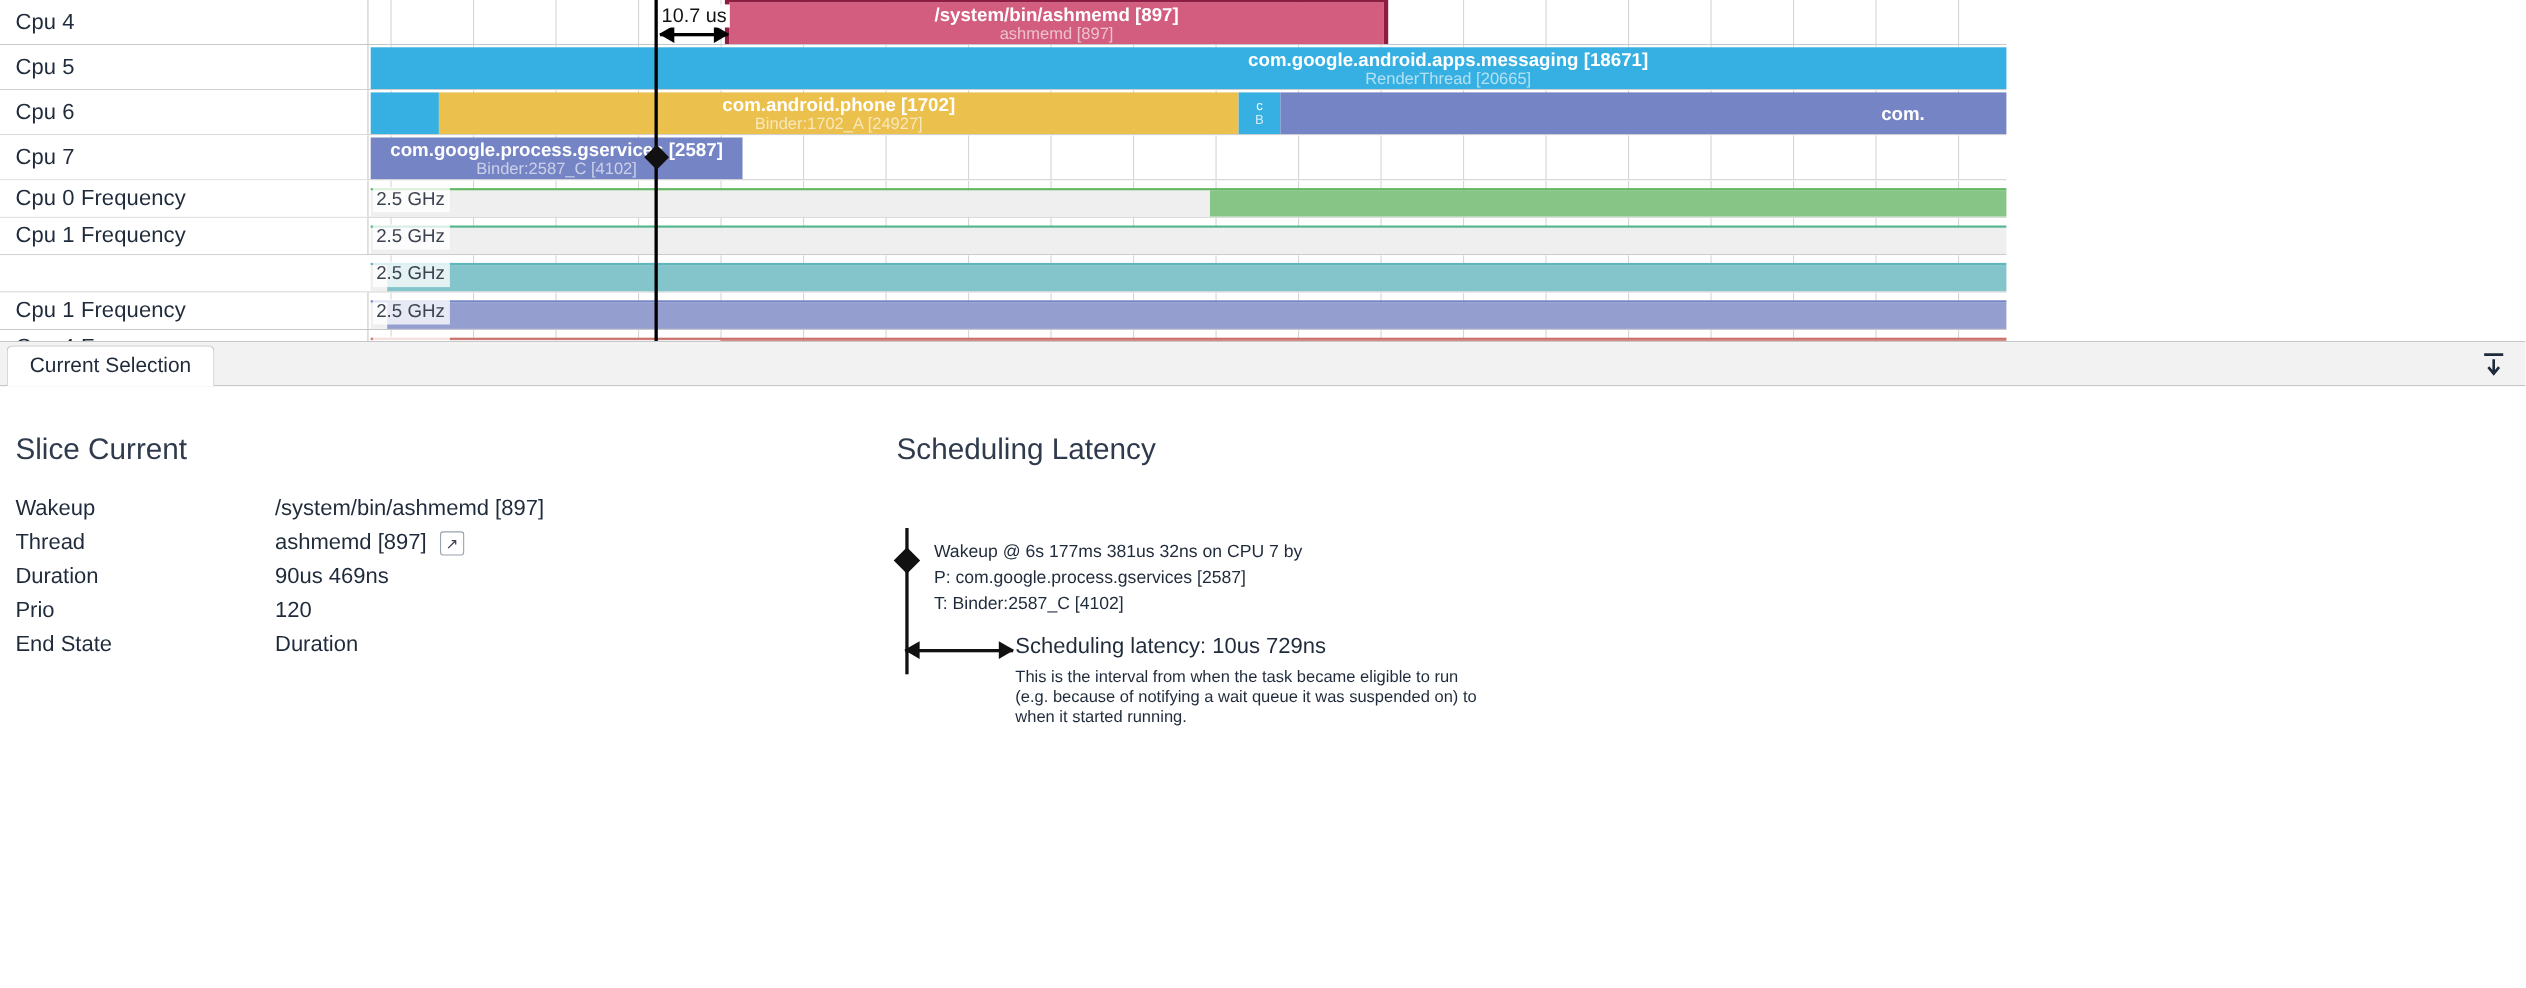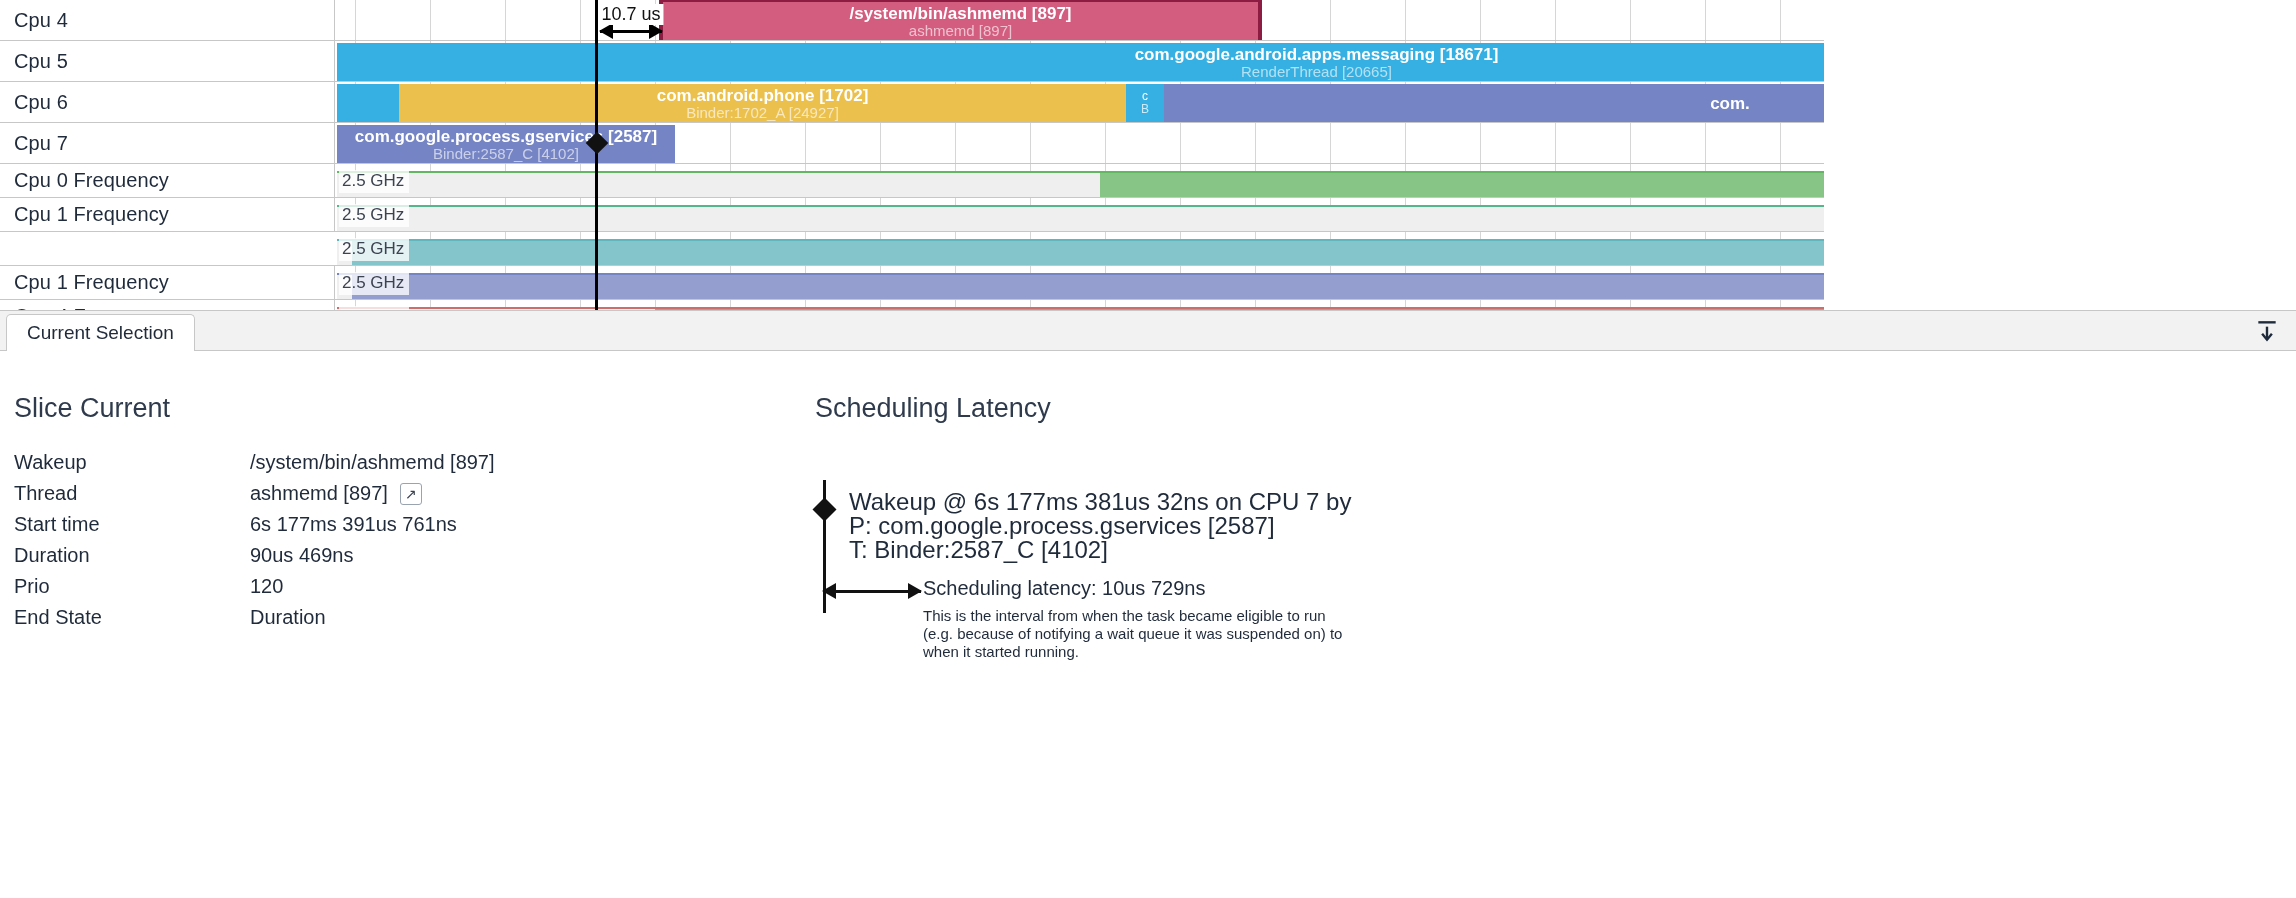--- a/index.html
+++ b/index.html
@@ -183,21 +183,21 @@
   }
   .sched-arrow::before, .sched-arrow::after {
     content: ""; position: absolute; top: -7px;
     width: 0; height: 0;
     border-top: 8px solid transparent; border-bottom: 8px solid transparent;
   }
   .sched-arrow::before { left: -1px; border-right: 14px solid #111; }
   .sched-arrow::after { right: -1px; border-left: 14px solid #111; }
   .wakeup-text {
     position: absolute; left: 34px; top: 18px;
-    font-size: 24px; color: #1f2a3a; line-height: 24px;
+    font-size: 16px; color: #1f2a3a; line-height: 24px;
   }
   .latency-text {
     position: absolute; left: 108px; top: 105px;
     font-size: 20px; color: #1f2a3a;
   }
   .latency-desc {
     position: absolute; left: 108px; top: 135px;
     font-size: 15px; color: #1f2a3a; line-height: 18px;
   }
   .icon-btn {
@@ -609,26 +609,20 @@
             </div>
           </div>
           <div class="kv-row">
             <div class="kv-key">Thread</div>
             <div class="kv-val">
               <span>ashmemd [897]</span>
               <span class="link-icon">↗</span>
             </div>
           </div>
           <div class="kv-row">
-            <div class="kv-key">Start time</div>
-            <div class="kv-val">
-              <span>6s 177ms 391us 761ns</span>
-            </div>
-          </div>
-          <div class="kv-row">
             <div class="kv-key">Duration</div>
             <div class="kv-val">
               <span>90us 469ns</span>
             </div>
           </div>
           <div class="kv-row">
             <div class="kv-key">Prio</div>
             <div class="kv-val">
               <span>120</span>
             </div>

